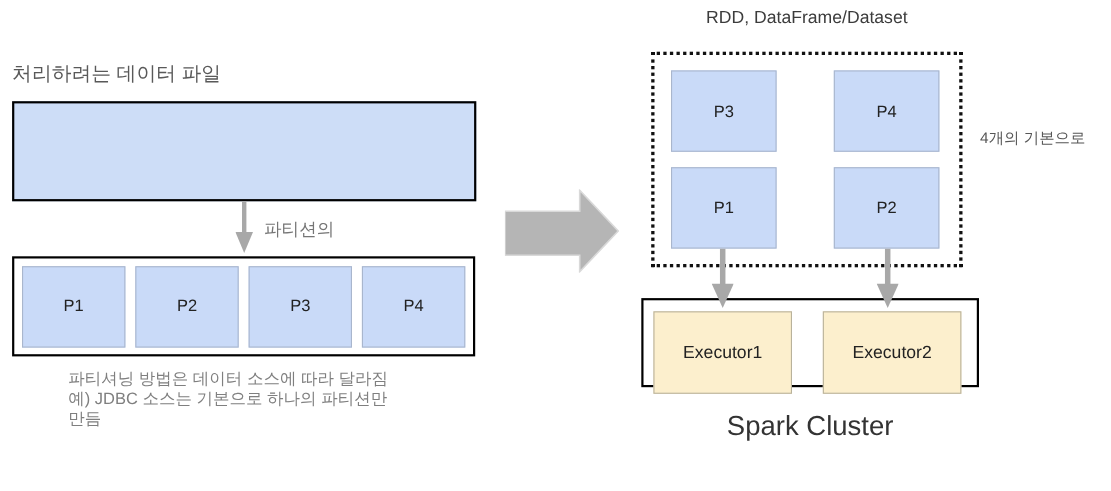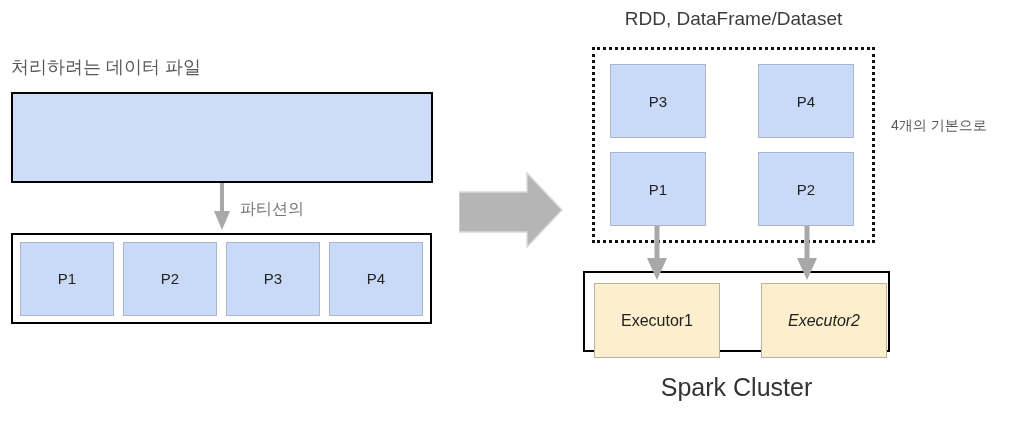--- a/index.html
+++ b/index.html
@@ -41,21 +41,21 @@
   .note {
     left: 62px; top: 336px; font-size: 15px; line-height: 18px; color: #7f7f7f;
   }
   .formula {
     left: 83px; top: 401px; font-size: 17px; font-weight: bold; color: #000;
   }
 
   
   .right-title {
     left: 592px; top: 8px; width: 283px;
-    text-align: center; font-size: 19px; color: #3c3c3c;
+    text-align: center; font-size: 16px; color: #3c3c3c;
   }
   .dotted-box {
     left: 592px; top: 47px; width: 283px; height: 196px;
     border: 3px dotted #111; background: #fff;
   }
   .rbox {
     position: absolute;
     width: 96px; height: 74px;
     background: #c9daf8; border: 1px solid #a9b6cd;
     display: flex; align-items: center; justify-content: center;
@@ -73,21 +73,21 @@
     background: #fff; border: 2px solid #000;
   }
   .executor {
     position: absolute;
     width: 126px; height: 75px; top: 10px;
     background: #fcefcd; border: 1px solid #b9b29b;
     display: flex; align-items: center; justify-content: center;
     font-size: 16px; color: #222;
   }
   .executor.e1 { left: 9px; }
-  .executor.e2 { left: 176px; font-style: italic; }
+  .executor.e2 { left: 163px; }
   .cluster-label {
     left: 583px; top: 373px; width: 307px;
     text-align: center; font-size: 25px; color: #333;
   }
   .arrow-svg { position: absolute; z-index: 5; }
 </style>
 </head>
 <body>
 
 <div class="canvas">
@@ -102,20 +102,25 @@
   </svg>
   <div class="abs arrow-label">파티션의</div>
 
   <div class="abs partition-container">
     <div class="pbox">P1</div>
     <div class="pbox">P2</div>
     <div class="pbox">P3</div>
     <div class="pbox">P4</div>
   </div>
 
+  <div class="abs note">
+    <div>파티셔닝 방법은 데이터 소스에 따라 달라짐</div>
+    <div>예) JDBC 소스는 기본으로 하나의 파티션만</div>
+    <div>만듬</div>
+  </div>
 
 
   <svg class="arrow-svg" style="left:459px; top:172px;" width="104" height="76" viewBox="0 0 104 76">
     <polygon points="0,20 68,20 68,1 103,38 68,75 68,60 0,60" fill="#b5b5b5" stroke="#d9d9d9" stroke-width="1.5"></polygon>
   </svg>
 
   <div class="abs right-title">RDD, DataFrame/Dataset</div>
 
   <div class="abs dotted-box">
     <div class="rbox pos-a">P3</div>

